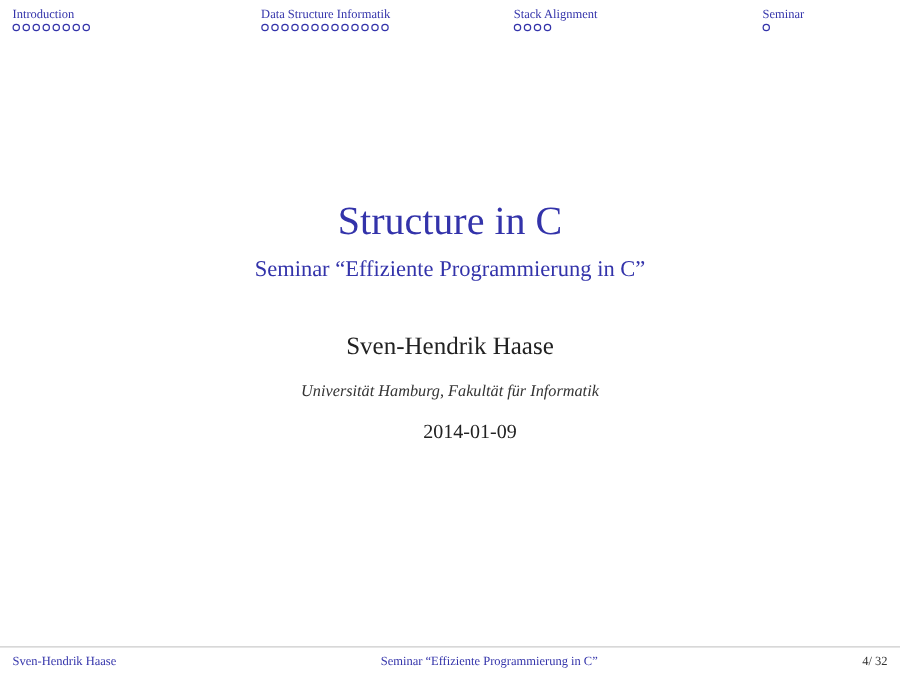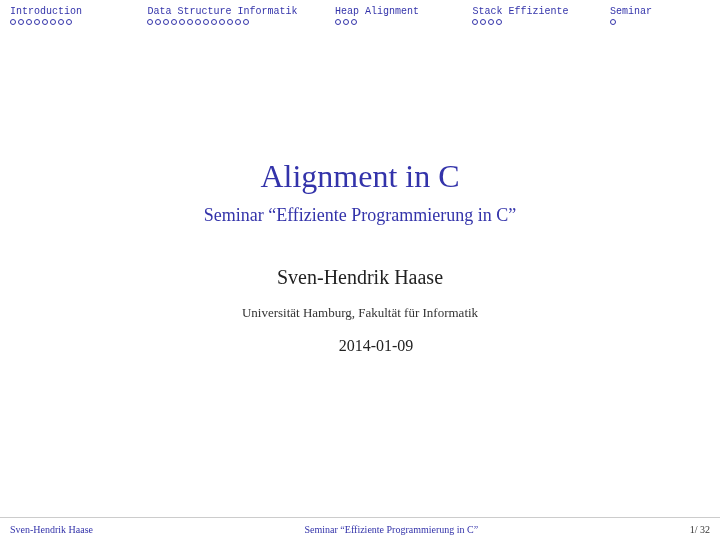--- a/index.html
+++ b/index.html
@@ -20,21 +20,20 @@
       justify-content: space-between;
       padding: 6px 10px 4px 10px;
       border-bottom: none;
     }
 
     .nav-section {
       display: flex;
       flex-direction: column;
       align-items: flex-start;
       min-width: 100px;
-      font-family: Liberation Mono, monospace;
     }
 
     .nav-section-title {
       font-size: 10px;
       color: #3333aa;
       margin-bottom: 2px;
     }
 
     .nav-dots {
       display: flex;
@@ -82,20 +81,21 @@
       color: #222;
       margin-bottom: 16px;
       text-align: center;
       font-weight: normal;
     }
 
     .institution {
       font-size: 13px;
       color: #333;
       margin-bottom: 16px;
+      font-style: italic;
     }
 
     .date {
       font-size: 16px;
       color: #222;
       text-align: center;
       margin-left: 32px;
     }
 
     
@@ -178,37 +178,23 @@
         <div class="dot"></div>
         <div class="dot"></div>
         <div class="dot"></div>
       </div>
       <div class="nav-dots-row">
         <div class="dot"></div>
       </div>
     </div>
   </div>
 
-  <div class="nav-section">
-    <span class="nav-section-title">Heap Alignment</span>
-    <div class="nav-dots">
-      <div class="nav-dots-row">
-        <div class="dot"></div>
-      </div>
-      <div class="nav-dots-row">
-        <div class="dot"></div>
-      </div>
-      <div class="nav-dots-row">
-        <div class="dot"></div>
-      </div>
-    </div>
-  </div>
-
-  <div class="nav-section">
-    <span class="nav-section-title">Stack Effiziente</span>
+
+  <div class="nav-section">
+    <span class="nav-section-title">Stack Alignment</span>
     <div class="nav-dots">
       <div class="nav-dots-row">
         <div class="dot"></div>
         <div class="dot"></div>
       </div>
       <div class="nav-dots-row">
         <div class="dot"></div>
       </div>
       <div class="nav-dots-row">
         <div class="dot"></div>
@@ -221,24 +207,24 @@
     <div class="nav-dots">
       <div class="nav-dots-row">
         <div class="dot"></div>
       </div>
     </div>
   </div>
 
 </div>
 
 <div class="main-content">
-  <h1 class="title-main">Alignment in C</h1>
+  <h1 class="title-main">Structure in C</h1>
   <h2 class="title-sub">Seminar “Effiziente Programmierung in C”</h2>
   <p class="author-name">Sven-Hendrik Haase</p>
   <p class="institution">Universität Hamburg, Fakultät für Informatik</p>
   <p class="date">2014-01-09</p>
 </div>
 
 <div class="footer">
   <span class="footer-left">Sven-Hendrik Haase</span>
   <span class="footer-center">Seminar “Effiziente Programmierung in C”</span>
-  <span class="footer-right">1/ 32</span>
+  <span class="footer-right">4/ 32</span>
 </div>
 
 </body></html>

